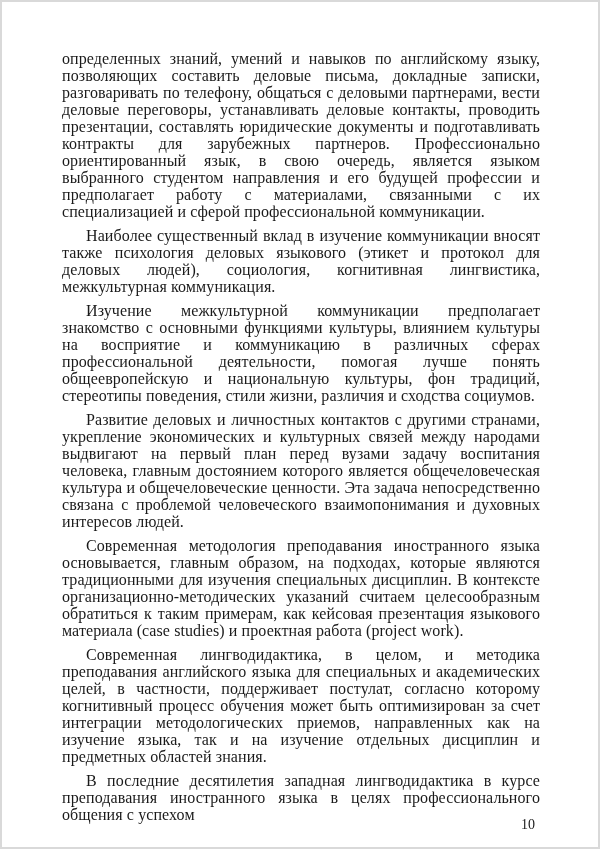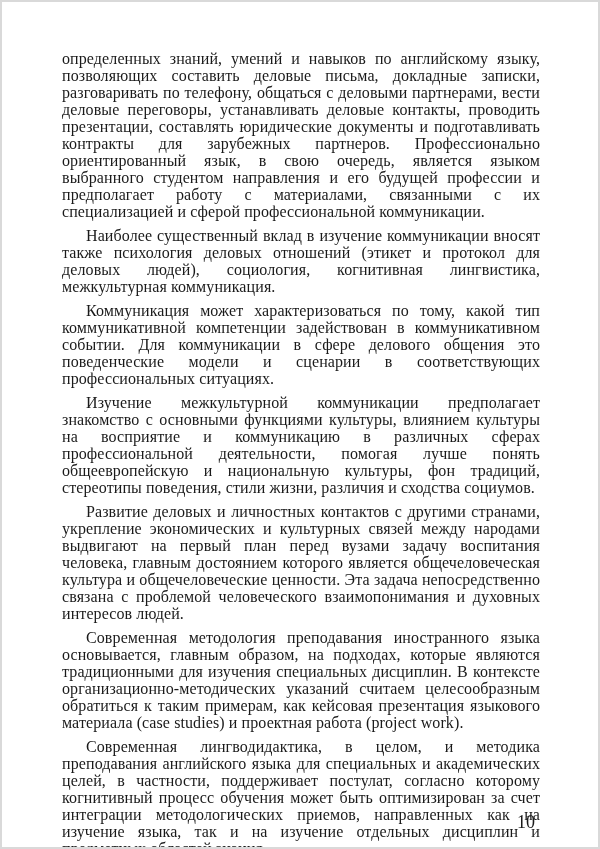--- a/index.html
+++ b/index.html
@@ -32,31 +32,31 @@
     text-indent: 24px;
     letter-spacing: 0.1px;
   }
   .content p.no-indent {
     text-indent: 0;
   }
   .page-number {
     position: absolute;
     right: 63px;
     bottom: 14px;
-    font-size: 18px;
+    font-size: 14px;
     color: #1a1a1a;
   }
 </style>
 </head>
 <body>
 
 <div class="page">
   <div class="content">
     <p class="no-indent">определенных знаний, умений и навыков по английскому языку, позволяющих составить деловые письма, докладные записки, разговаривать по телефону, общаться с деловыми партнерами, вести деловые переговоры, устанавливать деловые контакты, проводить презентации, составлять юридические документы и подготавливать контракты для зарубежных партнеров. Профессионально ориентированный язык, в свою очередь, является языком выбранного студентом направления и его будущей профессии и предполагает работу с материалами, связанными с их специализацией и сферой профессиональной коммуникации.</p>
-    <p>Наиболее существенный вклад в изучение коммуникации вносят  также психология деловых отношений (этикет и протокол для деловых людей), социология, когнитивная лингвистика, межкультурная коммуникация.</p>
-    <p>Коммуникация может характеризоваться по тому, какой тип коммуникативной компетенции задействован в коммуникативном событии. Для коммуникации в сфере делового общения это поведенческие модели и сценарии в соответствующих профессиональных ситуациях.</p>
+    <p>Наиболее существенный вклад в изучение коммуникации вносят  также психология деловых языкового (этикет и протокол для деловых людей), социология, когнитивная лингвистика, межкультурная коммуникация.</p>
     <p>Изучение межкультурной коммуникации предполагает знакомство с основными функциями культуры, влиянием культуры на восприятие и коммуникацию в различных сферах профессиональной деятельности, помогая лучше понять общеевропейскую и национальную культуры, фон традиций, стереотипы поведения, стили жизни, различия и сходства социумов.</p>
     <p>Развитие деловых и личностных контактов с другими странами, укрепление экономических и культурных связей между народами выдвигают на первый план перед вузами задачу воспитания человека, главным достоянием которого является общечеловеческая культура и общечеловеческие ценности. Эта задача непосредственно связана с проблемой человеческого взаимопонимания и духовных интересов людей.</p>
     <p>Современная методология преподавания иностранного языка основывается, главным образом, на подходах, которые являются традиционными для изучения специальных дисциплин. В контексте организационно-методических указаний считаем целесообразным обратиться к таким примерам, как кейсовая презентация языкового материала (case studies) и  проектная работа (project work).</p>
     <p>Современная лингводидактика, в целом, и методика преподавания английского языка для специальных и академических целей, в частности, поддерживает постулат, согласно которому когнитивный процесс обучения может быть оптимизирован за счет интеграции методологических приемов, направленных как на изучение языка, так и на изучение отдельных дисциплин и предметных областей знания.</p>
+    <p>В последние десятилетия западная лингводидактика в курсе преподавания иностранного языка в целях профессионального общения с успехом</p>
   </div>
   <div class="page-number">10</div>
 </div>
 
 </body></html>

